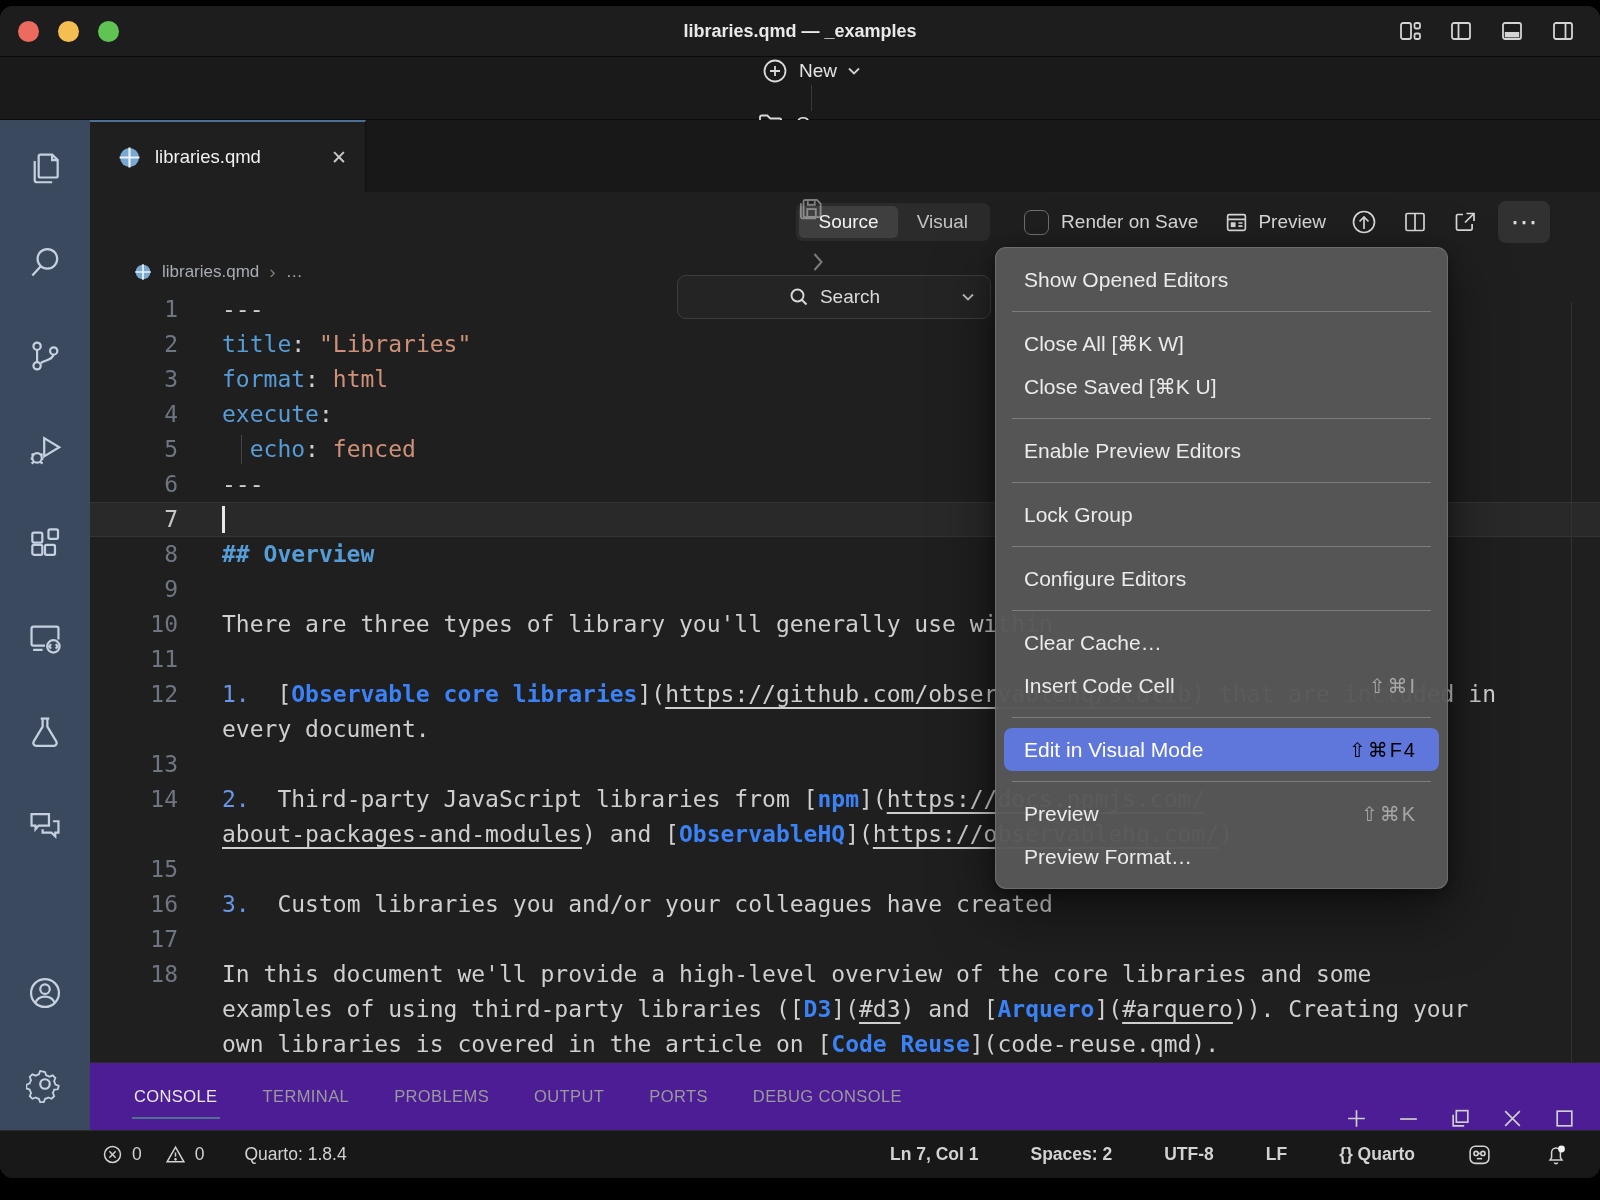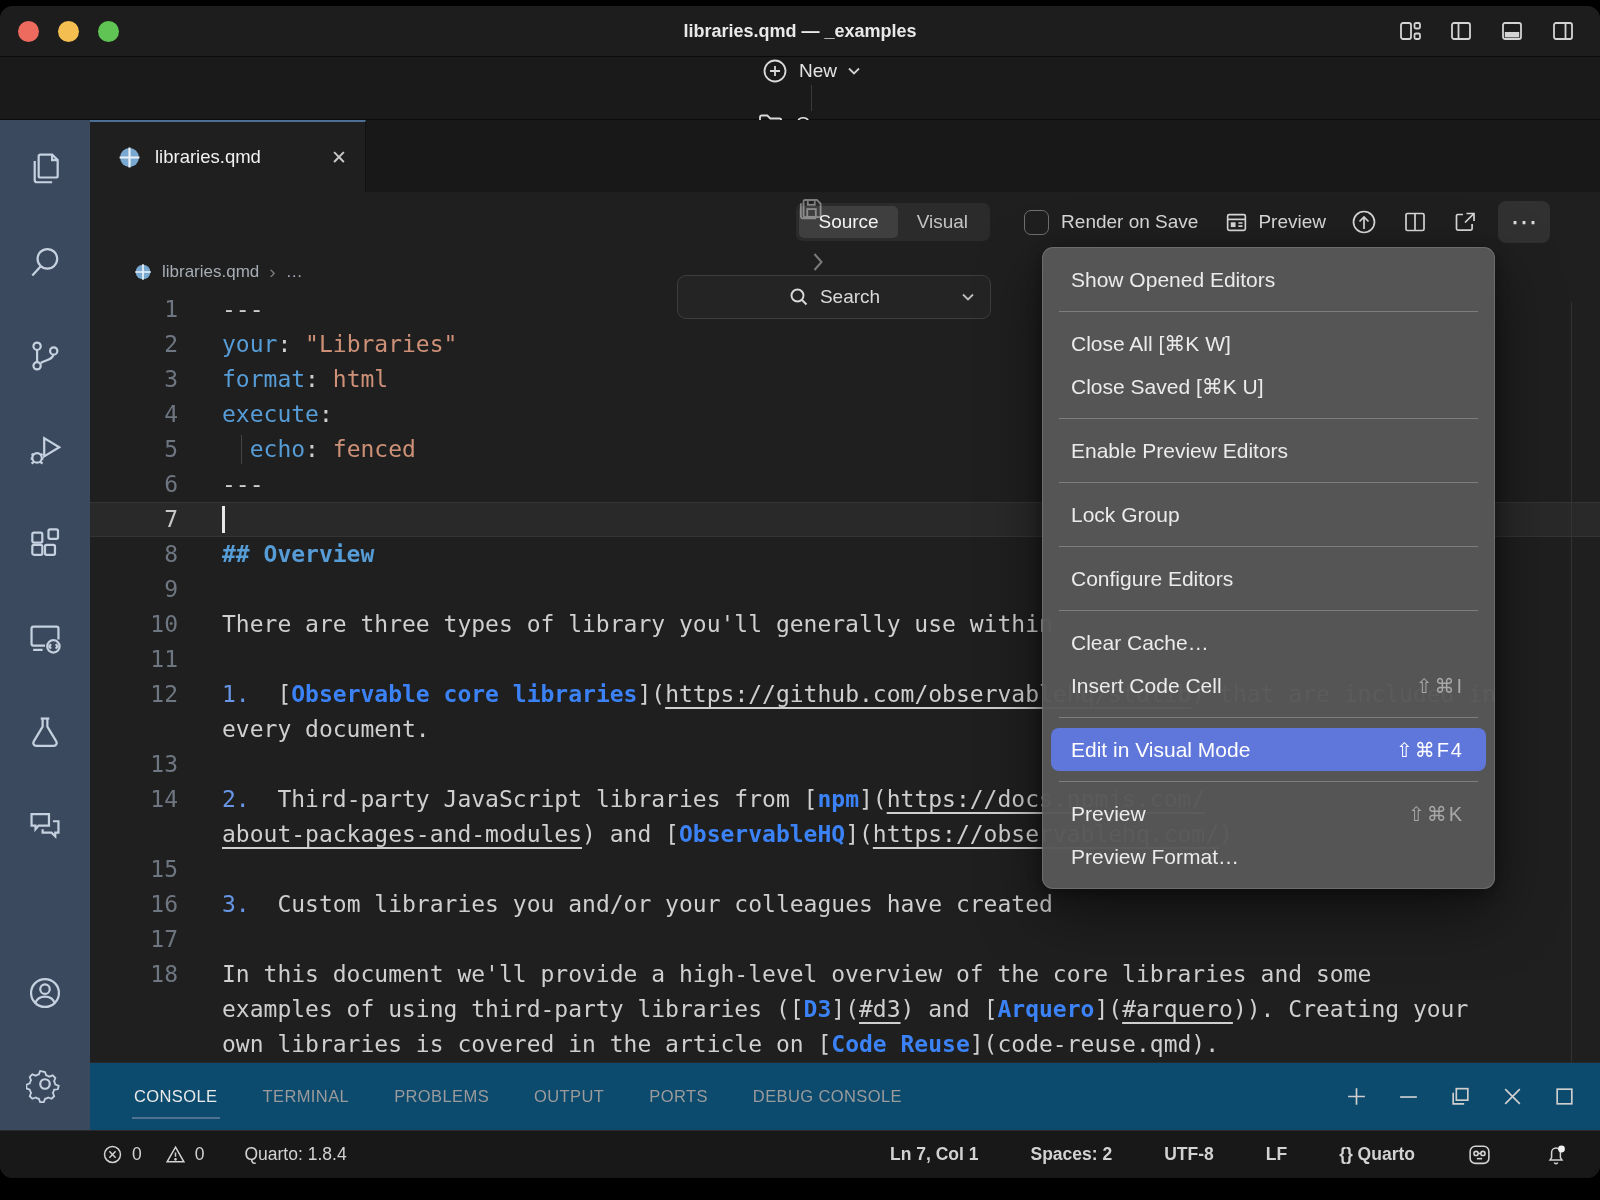--- a/index.html
+++ b/index.html
@@ -72,44 +72,44 @@
   .seg-plain{color:#cfcfcf;}
   .seg-key{color:#569cd6;}
   .seg-str{color:#ce9178;}
   .seg-num{color:#6796e6;}
   .seg-heading{color:#569cd6;font-weight:bold;}
   .seg-link{color:#cfcfcf;text-decoration:underline;text-underline-offset:5px;}
   .seg-linktext{color:#3b82f6;font-weight:bold;}
   .scroll-divider{position:absolute;right:28px;top:10px;bottom:0;width:1px;background:#323232;}
 
   
-  .panel{height:68px;flex:none;background:#0c4a6e;border-top:1px solid #2a2a2a;display:flex;align-items:center;
+  .panel{height:68px;flex:none;background:#4c1d95;border-top:1px solid #2a2a2a;display:flex;align-items:flex-end;
          padding:0 24px 0 44px;box-sizing:border-box;}
   .ptab{color:#9b9b9b;font-size:16.5px;letter-spacing:.4px;margin-right:45px;position:relative;height:100%;
         display:flex;align-items:center;}
   .ptab.active{color:#e9e9e9;}
   .ptab.active::after{content:"";position:absolute;left:-2px;right:-2px;bottom:11px;height:2px;background:#527090;}
   .panel-actions{margin-left:auto;display:flex;gap:29px;align-items:center;}
 
   
   .statusbar{height:48px;background:#181818;border-top:1px solid #2a2a2a;display:flex;align-items:center;
              padding:0 32px 0 102px;box-sizing:border-box;color:#d2d2d2;font-size:17.5px;}
   .stitem{display:flex;align-items:center;gap:9px;}
   .sleft{display:flex;align-items:center;gap:14px;}
   .squarto{margin-left:26px;}
   .sright{margin-left:auto;display:flex;gap:52px;font-weight:bold;}
 
   
-  .menu{position:absolute;left:1042px;top:247px;width:453px;z-index:50;background:rgba(87,87,87,.97);
+  .menu{position:absolute;left:995px;top:247px;width:453px;z-index:50;background:rgba(87,87,87,.97);
         border:1px solid rgba(255,255,255,.14);border-radius:11px;padding:10px 0;box-sizing:border-box;
         box-shadow:0 22px 60px rgba(0,0,0,.5), 0 4px 14px rgba(0,0,0,.35);}
   .mitem{height:43px;display:flex;align-items:center;padding:0 30px 0 28px;color:#ebebeb;font-size:21px;}
   .mitem.hl{background:#5f76db;margin:0 8px;padding:0 22px 0 20px;border-radius:8px;color:#fff;}
   .mshort{margin-left:auto;color:#a8a8a8;font-size:20px;letter-spacing:2px;}
-  .mitem.hl .mshort{color:#ffffff;}
+  .mitem.hl .mshort{color:#000000;}
   .msep{height:1px;background:rgba(255,255,255,.24);margin:10px 16px;}
 </style>
 </head>
 <body>
 
 <div class="window">
 
   <div class="titlebar">
     <div class="traffic">
       <div class="dot" style="background:#ec6a5e"></div>
@@ -382,21 +382,21 @@
         </div>
 
         <div class="codearea">
           <div>
               <div class="crow">
                 <span class="ln">1</span>
                 <span class="codeline"><span class="seg-plain">---</span></span>
               </div>
               <div class="crow">
                 <span class="ln">2</span>
-                <span class="codeline"><span class="seg-key">your</span><span class="seg-plain">: </span><span class="seg-str">"Libraries"</span></span>
+                <span class="codeline"><span class="seg-key">title</span><span class="seg-plain">: </span><span class="seg-str">"Libraries"</span></span>
               </div>
               <div class="crow">
                 <span class="ln">3</span>
                 <span class="codeline"><span class="seg-key">format</span><span class="seg-plain">: </span><span class="seg-str">html</span></span>
               </div>
               <div class="crow">
                 <span class="ln">4</span>
                 <span class="codeline"><span class="seg-key">execute</span><span class="seg-plain">:</span></span>
               </div>
               <div class="crow">

